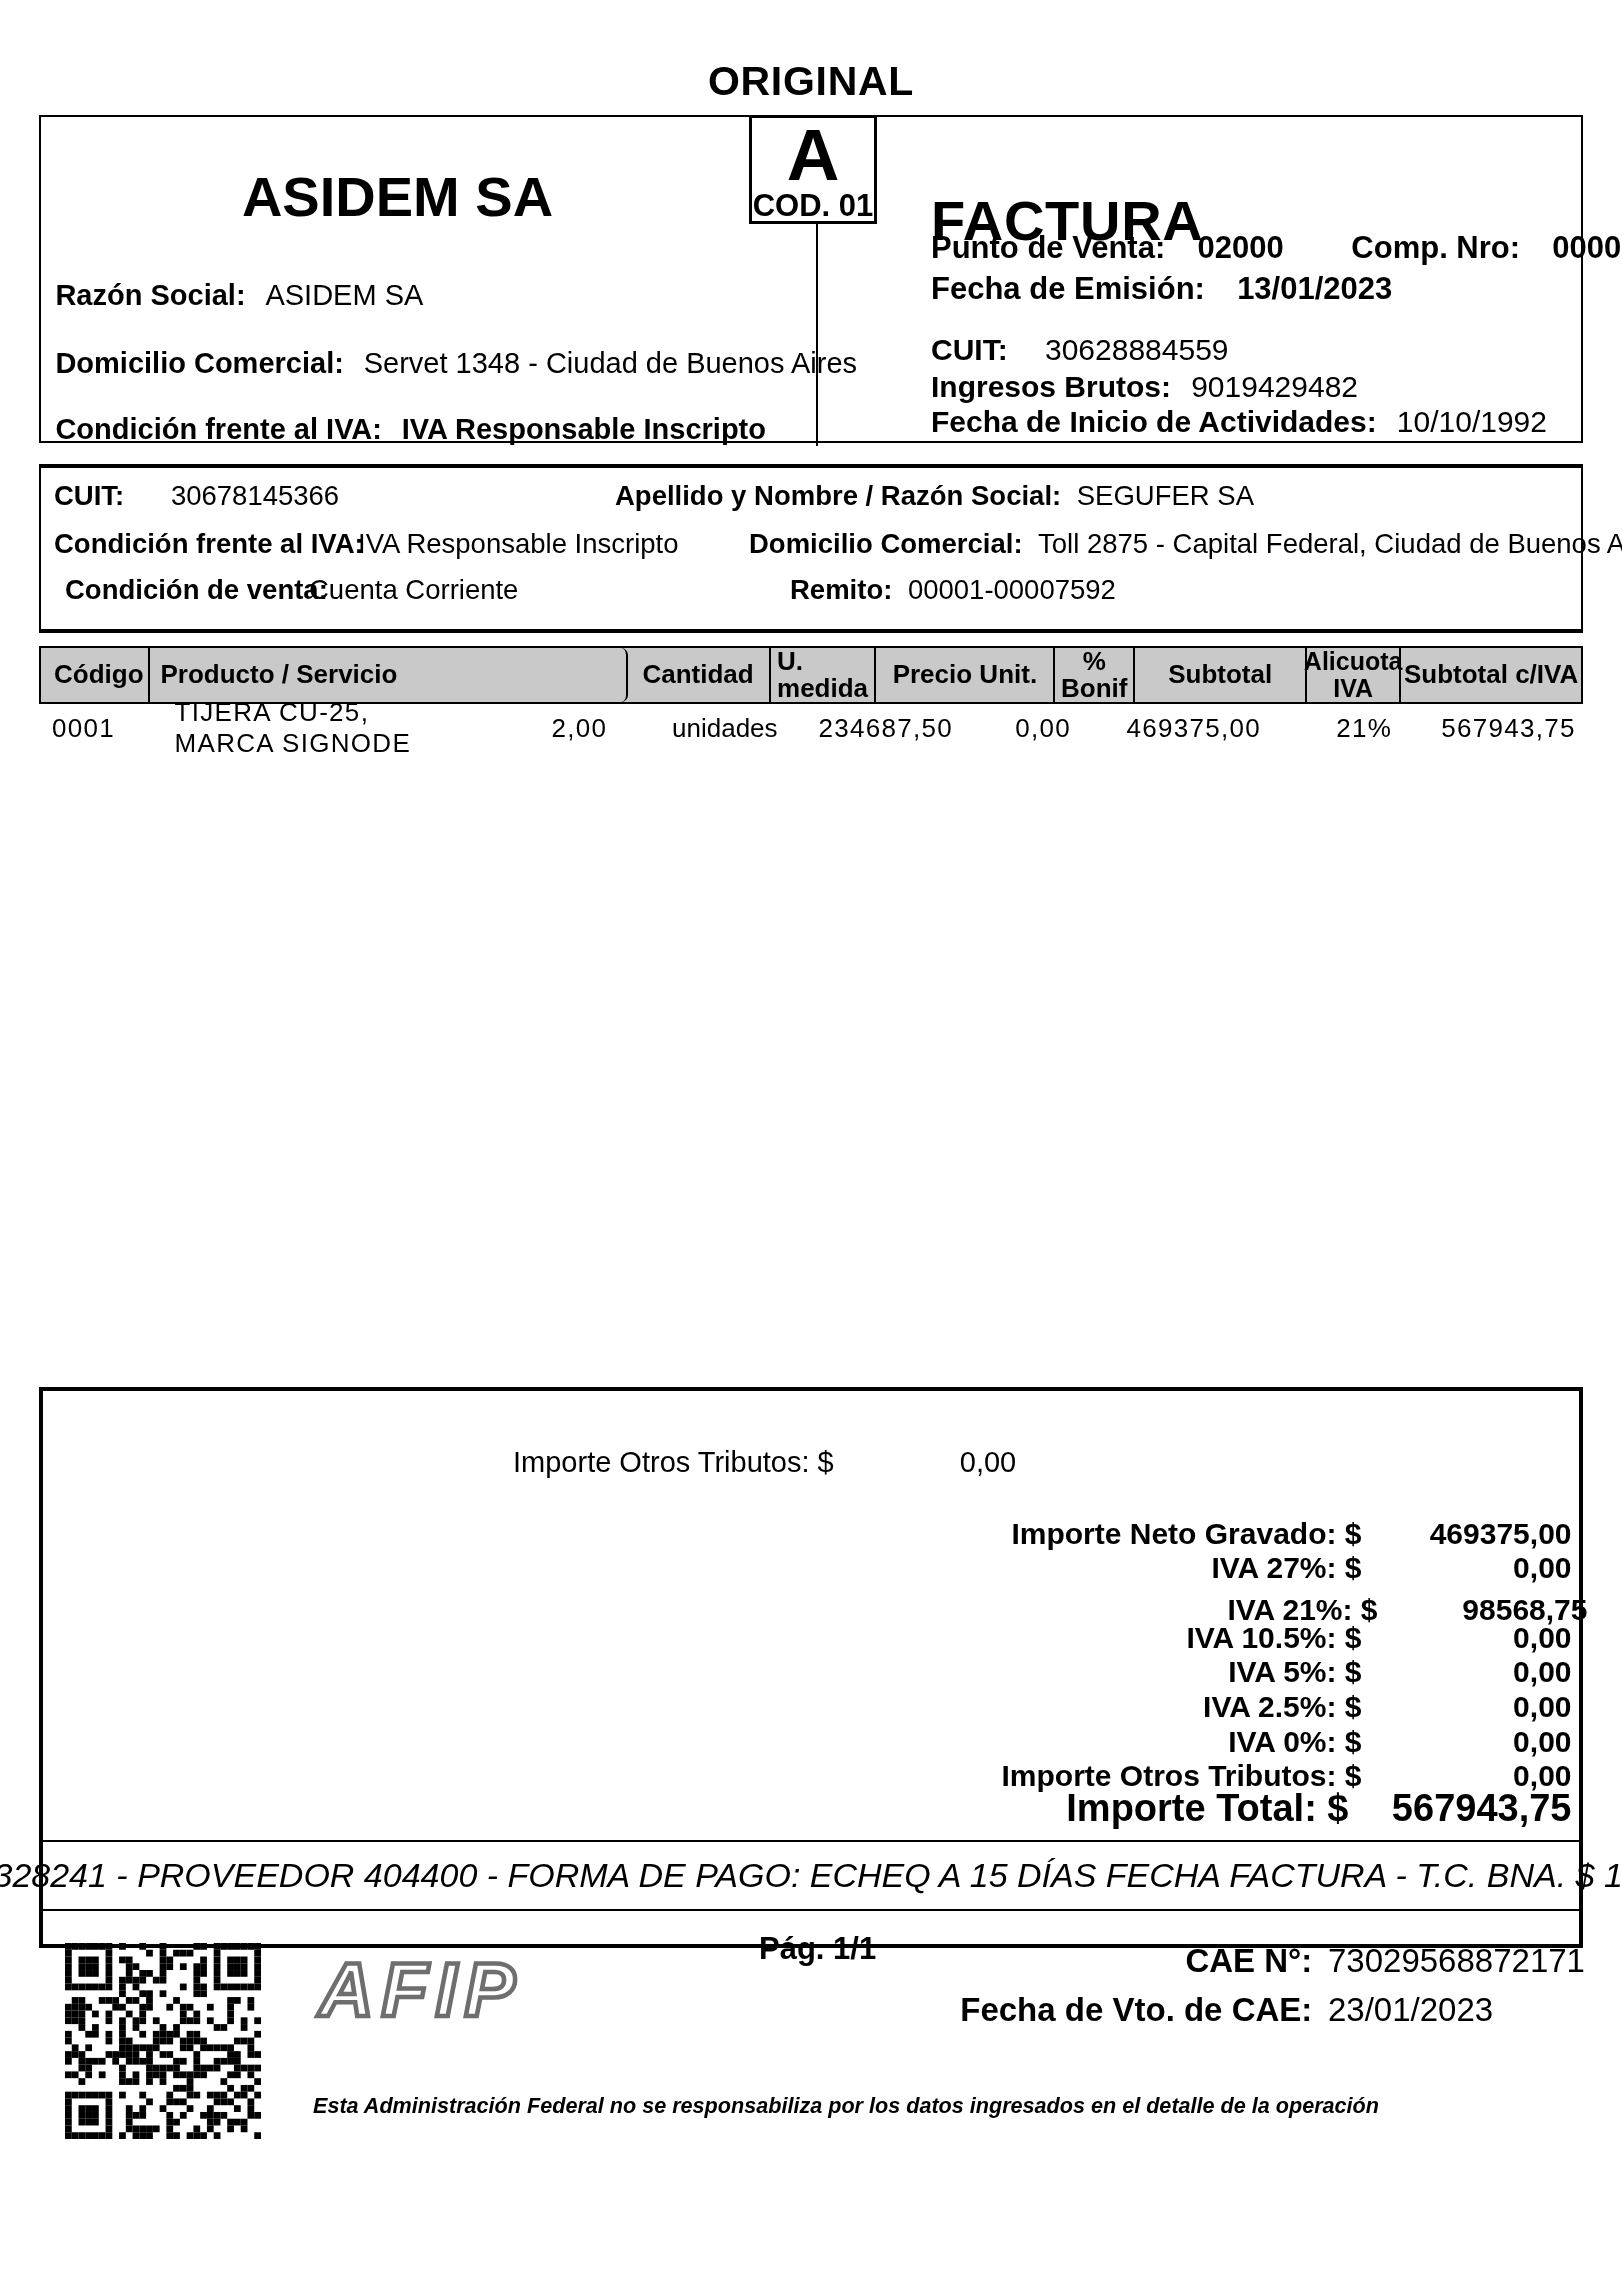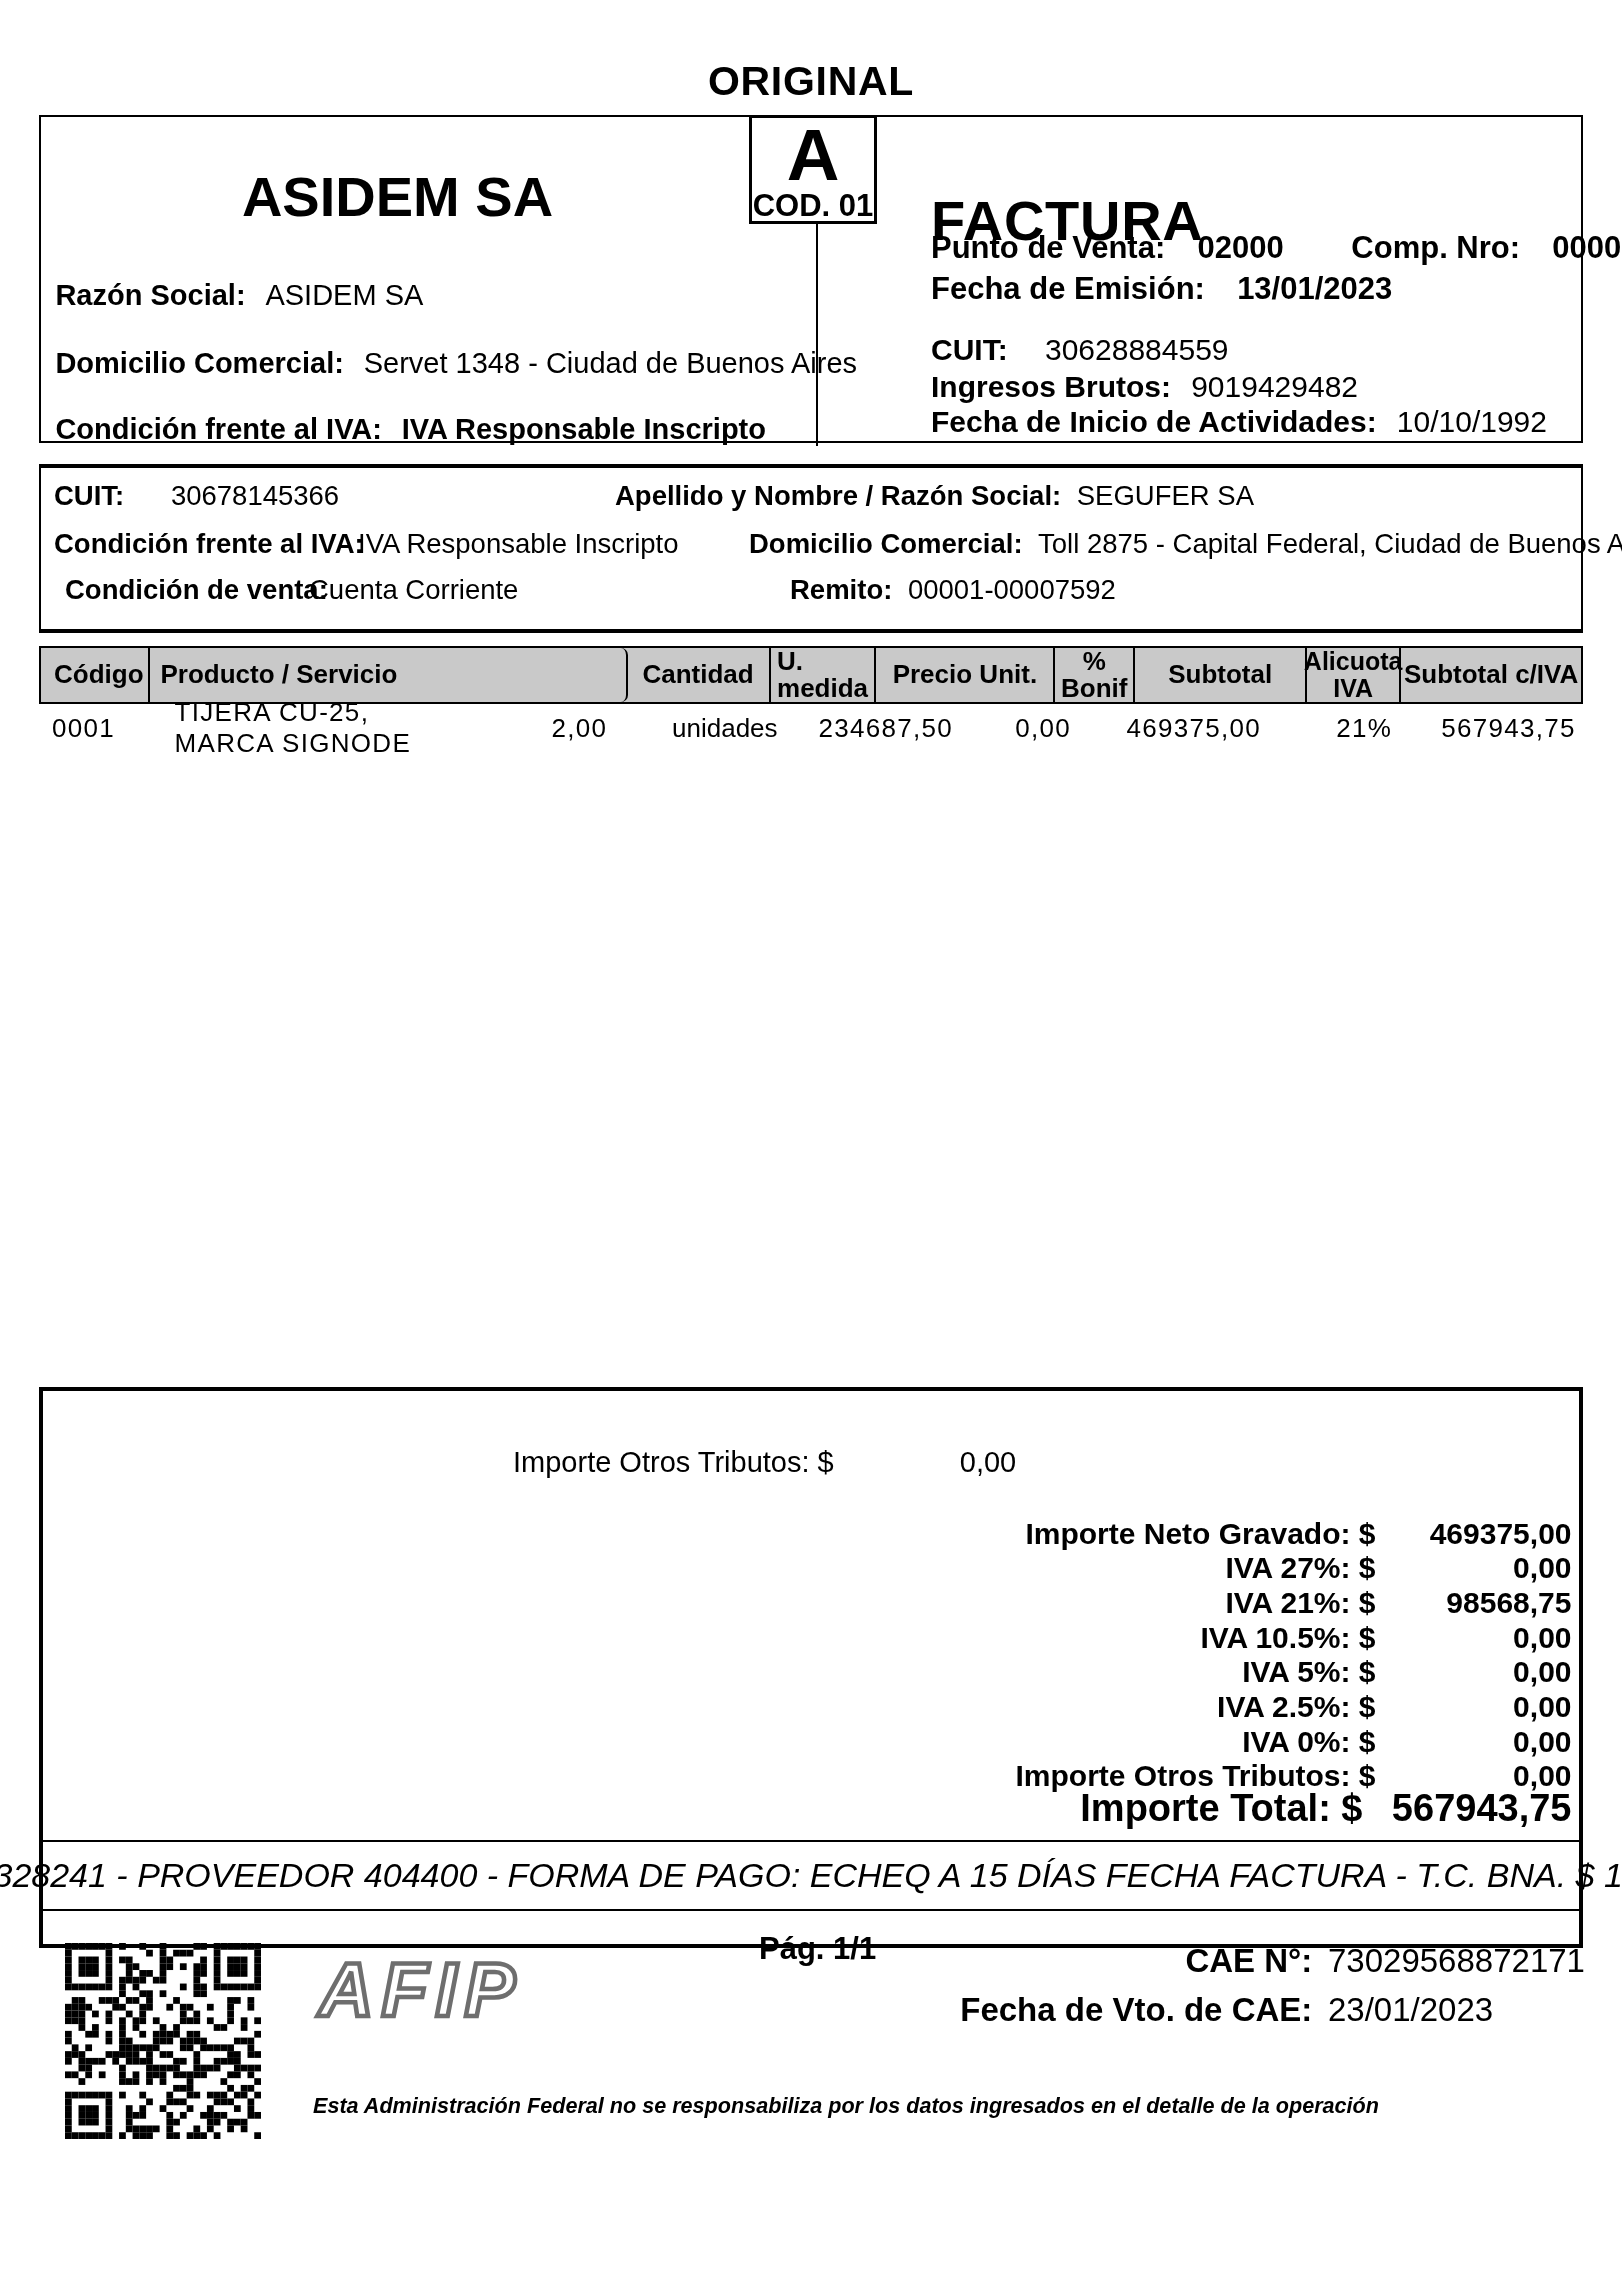--- a/index.html
+++ b/index.html
@@ -44,21 +44,21 @@
   .ar{justify-content:flex-end!important;text-align:right!important;}
   .pl20{padding-left:13px;}.pl16{padding-left:10.5px;border-radius:7px;}.pl10{padding-left:6.5px;}
   .pr14{padding-right:9.2px;}.pr20{padding-right:13px;}.pr10{padding-right:6.5px;}
   .pr24{padding-right:15.7px;}.pr8{padding-right:5.2px;}
   .small{font-size:26px;letter-spacing:0;}
   
   .totals-box{left:39px;top:1387px;width:1544px;height:561px;border:4.6px solid #000;box-sizing:border-box;}
   .otros-line{position:absolute;left:470px;top:55px;font-size:29px;white-space:nowrap;}
   .otros-line .v{margin-left:118px;}
   .trowt{position:absolute;left:0;width:1535px;display:flex;justify-content:flex-end;
-         font-size:30px;font-weight:bold;white-space:nowrap;}
+         font-size:30px;font-weight:bold;white-space:nowrap;gap:14px;}
   .trowt .tval{width:196px;text-align:right;padding-right:6.5px;}
   .trowt.big{font-size:38px;}
   .trowt.big .tval{width:209px;}
   
   .note-box{left:39px;top:1840px;width:1544px;height:71px;border:2.6px solid #000;box-sizing:border-box;
             display:flex;align-items:center;justify-content:center;font-size:34px;font-style:italic;white-space:nowrap;}
   
   .qr{left:65px;top:1943px;width:196px;height:196px;}
   .afip-logo{left:311px;top:1949px;}
   .authorized{left:313px;top:2033px;font-size:35px;font-weight:bold;font-style:italic;}
@@ -185,21 +185,21 @@
       <span class="v">0,00</span>
     </div>
     <div class="trowt" style="top:126px;">
       <span>Importe Neto Gravado: $</span>
       <span class="tval">469375,00</span>
     </div>
     <div class="trowt" style="top:160px;">
       <span>IVA 27%: $</span>
       <span class="tval">0,00</span>
     </div>
-    <div class="trowt" style="top:195px;">
+    <div class="trowt" style="top:202px;padding-left:16px;">
       <span>IVA 21%: $</span>
       <span class="tval">98568,75</span>
     </div>
     <div class="trowt" style="top:230px;">
       <span>IVA 10.5%: $</span>
       <span class="tval">0,00</span>
     </div>
     <div class="trowt" style="top:264px;">
       <span>IVA 5%: $</span>
       <span class="tval">0,00</span>

